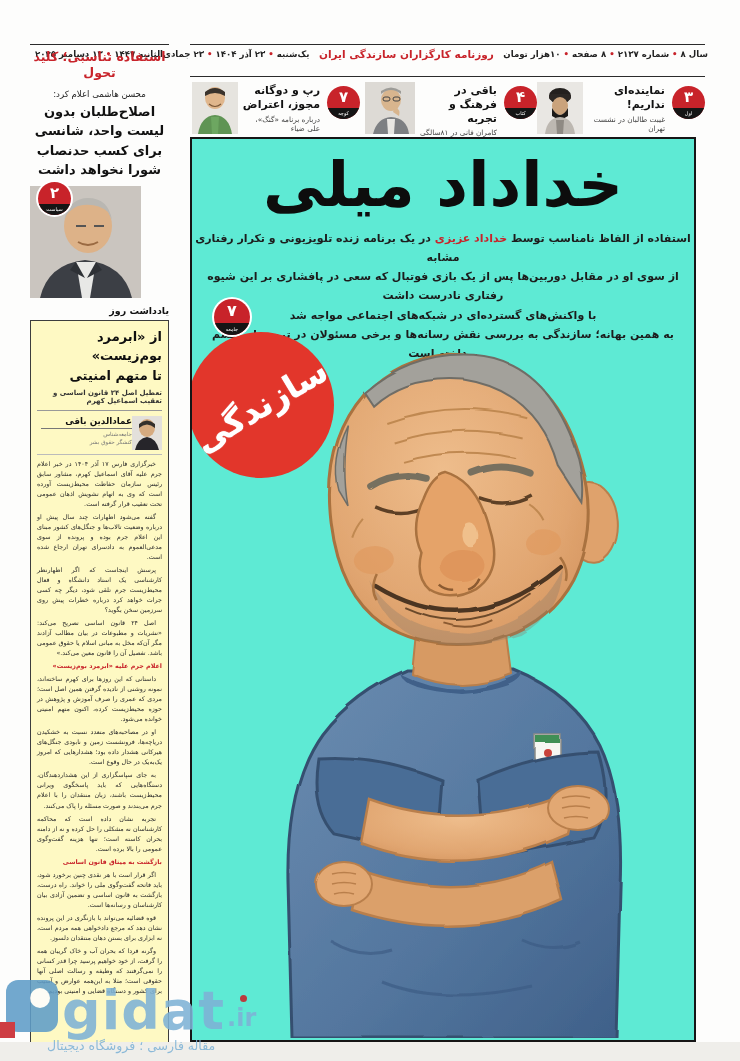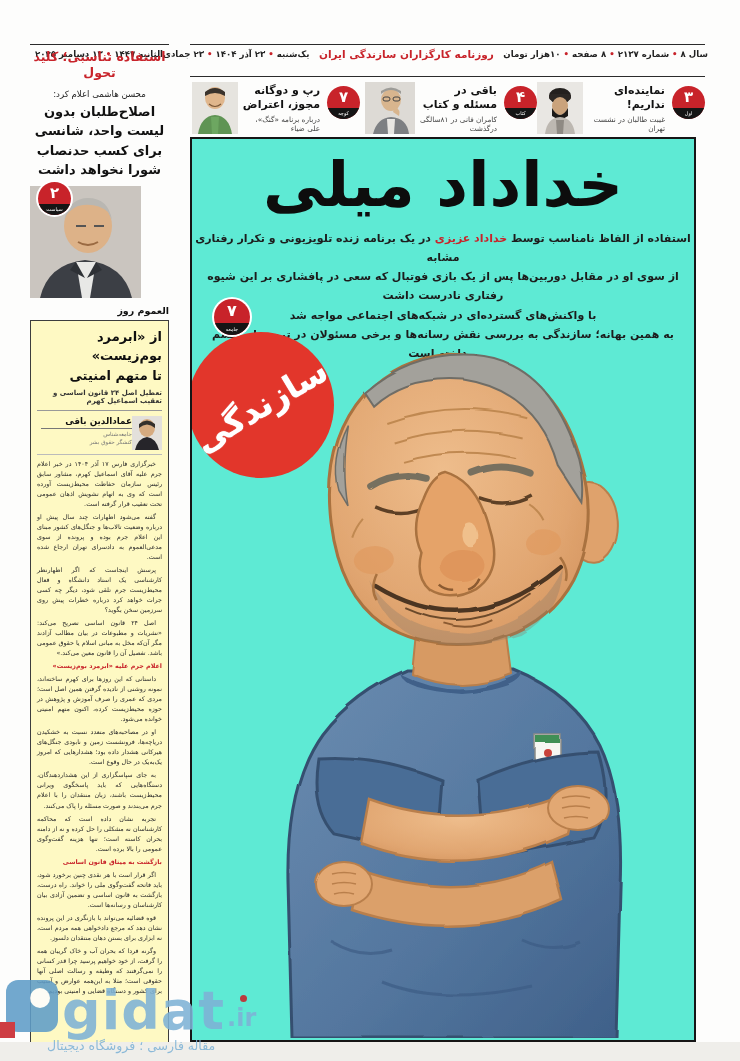--- a/index.html
+++ b/index.html
@@ -104,21 +104,21 @@
       </svg>
   </span>
 </div>
 
 <div class="teaser" style="right:203px;width:172px;">
   <span class="badge">
       <span class="num">۴</span>
       <span class="band">کتاب</span>
     </span>
   <span class="t-text">
-    <div class="t-title">باقی در مسئله و کتاب</div>
+    <div class="t-title">باقی در فرهنگ و تجربه</div>
     <div class="t-sub">کامران فانی در ۸۱سالگی درگذشت</div>
   </span>
   <span class="t-photo">
     <svg width="50" height="52" viewBox="0 0 50 52">
         <rect width="50" height="52" fill="#dddad5"></rect>
         <ellipse cx="26" cy="18" rx="10" ry="11" fill="#d8b58e"></ellipse>
         <path d="M16 12 Q26 4 36 12 L36 9 Q26 2 16 9 Z" fill="#9d9c98"></path>
         <rect x="18" y="15" width="7" height="4" rx="2" fill="none" stroke="#444" stroke-width="1"></rect>
         <rect x="28" y="15" width="7" height="4" rx="2" fill="none" stroke="#444" stroke-width="1"></rect>
         <path d="M30 24 Q36 28 34 34 L28 30 Z" fill="#d8b58e"></path>
@@ -262,21 +262,21 @@
           <path d="M34 34 Q40 12 58 12 Q78 12 82 34 L78 26 Q66 16 48 20 Q38 24 34 34 Z" fill="#b9b7b2"></path>
           <path d="M46 40 h10 M64 40 h10" stroke="#555" stroke-width="2"></path>
           <path d="M48 56 q10 6 20 0" stroke="#9a6a42" stroke-width="2" fill="none"></path>
           <path d="M10 112 Q18 78 55 74 Q94 78 102 112 Z" fill="#3c3f45"></path>
           <path d="M46 76 L66 76 L60 112 L52 112 Z" fill="#e8e8e6"></path>
           <path d="M46 76 L55 92 L40 84 Z M66 76 L57 92 L72 84 Z" fill="#2e3136"></path>
         </svg>
     </div>
   </div>
 
-  <div class="note-label">العموم روز</div>
+  <div class="note-label">یادداشت روز</div>
 
   <div class="note-box">
     <div class="note-title">
       <div>از «ابرمرد بوم‌زیست»</div>
       <div>تا متهم امنیتی</div>
     </div>
     <div class="note-sub">تعطیل اصل ۲۴ قانون اساسی و تعقیب اسماعیل کهرم</div>
 
     <div class="author-row">
       <span>

